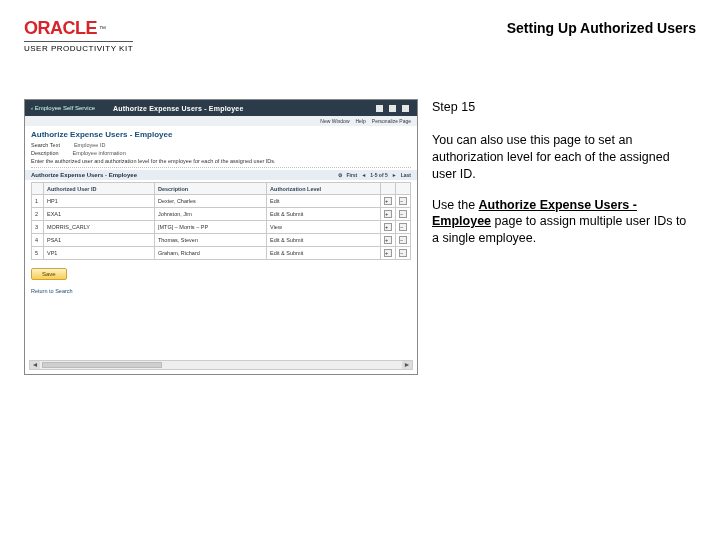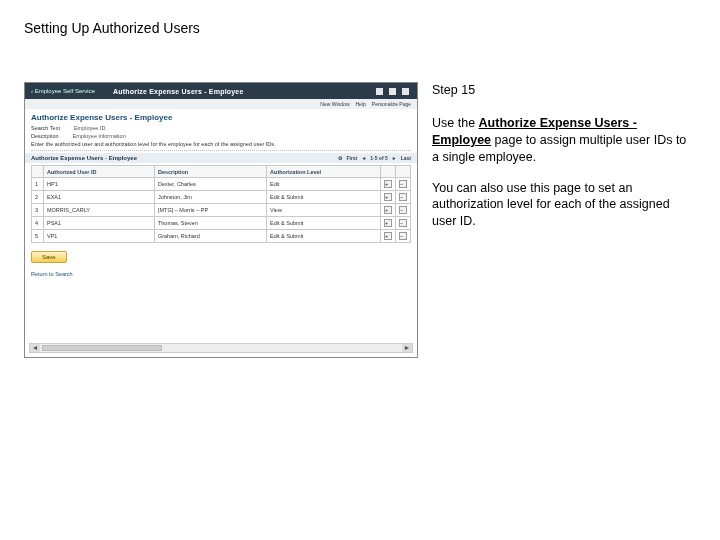--- a/index.html
+++ b/index.html
@@ -4,21 +4,21 @@
 <style>
   * { box-sizing: border-box; margin: 0; padding: 0; }
   html, body { width: 720px; height: 540px; font-family: Arial, Helvetica, sans-serif; background: #fff; }
   .page { width: 720px; height: 540px; position: relative; padding: 18px 24px; }
   .header { display: flex; justify-content: space-between; align-items: flex-start; }
   .brand { display: flex; flex-direction: column; }
   .brand-top { display: flex; align-items: center; gap: 1px; }
   .oracle { font-family: Arial, sans-serif; font-weight: 900; color: #d8232a; font-size: 18px; letter-spacing: -0.5px; }
   .tm { font-size: 7px; color: #333; vertical-align: super; margin-left: 1px; }
   .upk { font-size: 8px; letter-spacing: 0.5px; color: #000; border-top: 1px solid #555; margin-top: 2px; padding-top: 2px; }
-  .title { font-size: 14px; color: #000; margin-top: 2px; }
+  .title { font-size: 14px; color: #000; margin-top: 2px; font-weight: bold; }
   .body { display: flex; margin-top: 46px; gap: 14px; }
   .shot { width: 394px; height: 276px; border: 1px solid #888; position: relative; background: #fff; overflow: hidden; }
   .side { width: 260px; font-size: 12.5px; color: #000; line-height: 1.35; }
   .step { margin-bottom: 16px; }
   .para { margin-bottom: 14px; }
   .u { text-decoration: underline; }
 
   
   .bar { display: flex; align-items: center; height: 16px; }
   .bar-dark { background: #2b3b4a; color: #fff; font-size: 6px; padding: 0 6px; gap: 8px; }
@@ -46,20 +46,27 @@
   .scroll .arrow { width:10px; height:100%; background:#ddd; text-align:center; font-size:7px; color:#555; line-height:8px;}
   .scroll .track { flex:1; position:relative; height:100%; }
   .scroll .thumb { position:absolute; left:2px; top:1px; bottom:1px; width:120px; background:#cfcfcf; border:1px solid #bbb;}
 </style>
 </head>
 <body>
 
 <div class="page">
 
   <div class="header">
+    <div class="brand">
+      <div class="brand-top">
+        <span class="oracle">ORACLE</span>
+        <span class="tm">™</span>
+      </div>
+      <div class="upk">USER PRODUCTIVITY KIT</div>
+    </div>
     <div class="title">Setting Up Authorized Users</div>
   </div>
 
   <div class="body">
 
     <div class="shot">
       <div class="bar bar-dark">
         <span class="back">‹  Employee Self Service</span>
         <span class="bar-mid">Authorize Expense Users - Employee</span>
         <span class="bar-icons">
@@ -162,20 +169,20 @@
         <div class="arrow">◄</div>
         <div class="track">
             <div class="thumb"></div>
           </div>
         <div class="arrow">►</div>
       </div>
     </div>
 
     <div class="side">
       <div class="step">Step 15</div>
+      <div class="para">You can also use this page to set an authorization level for each of the assigned user ID.</div>
       <div class="para">
         <span>Use the </span><b class="u">Authorize Expense Users - Employee</b><span> page to assign multiple user IDs to a single employee.</span>
       </div>
-      <div class="para">You can also use this page to set an authorization level for each of the assigned user ID.</div>
     </div>
 
   </div>
 </div>
 
 </body></html>

